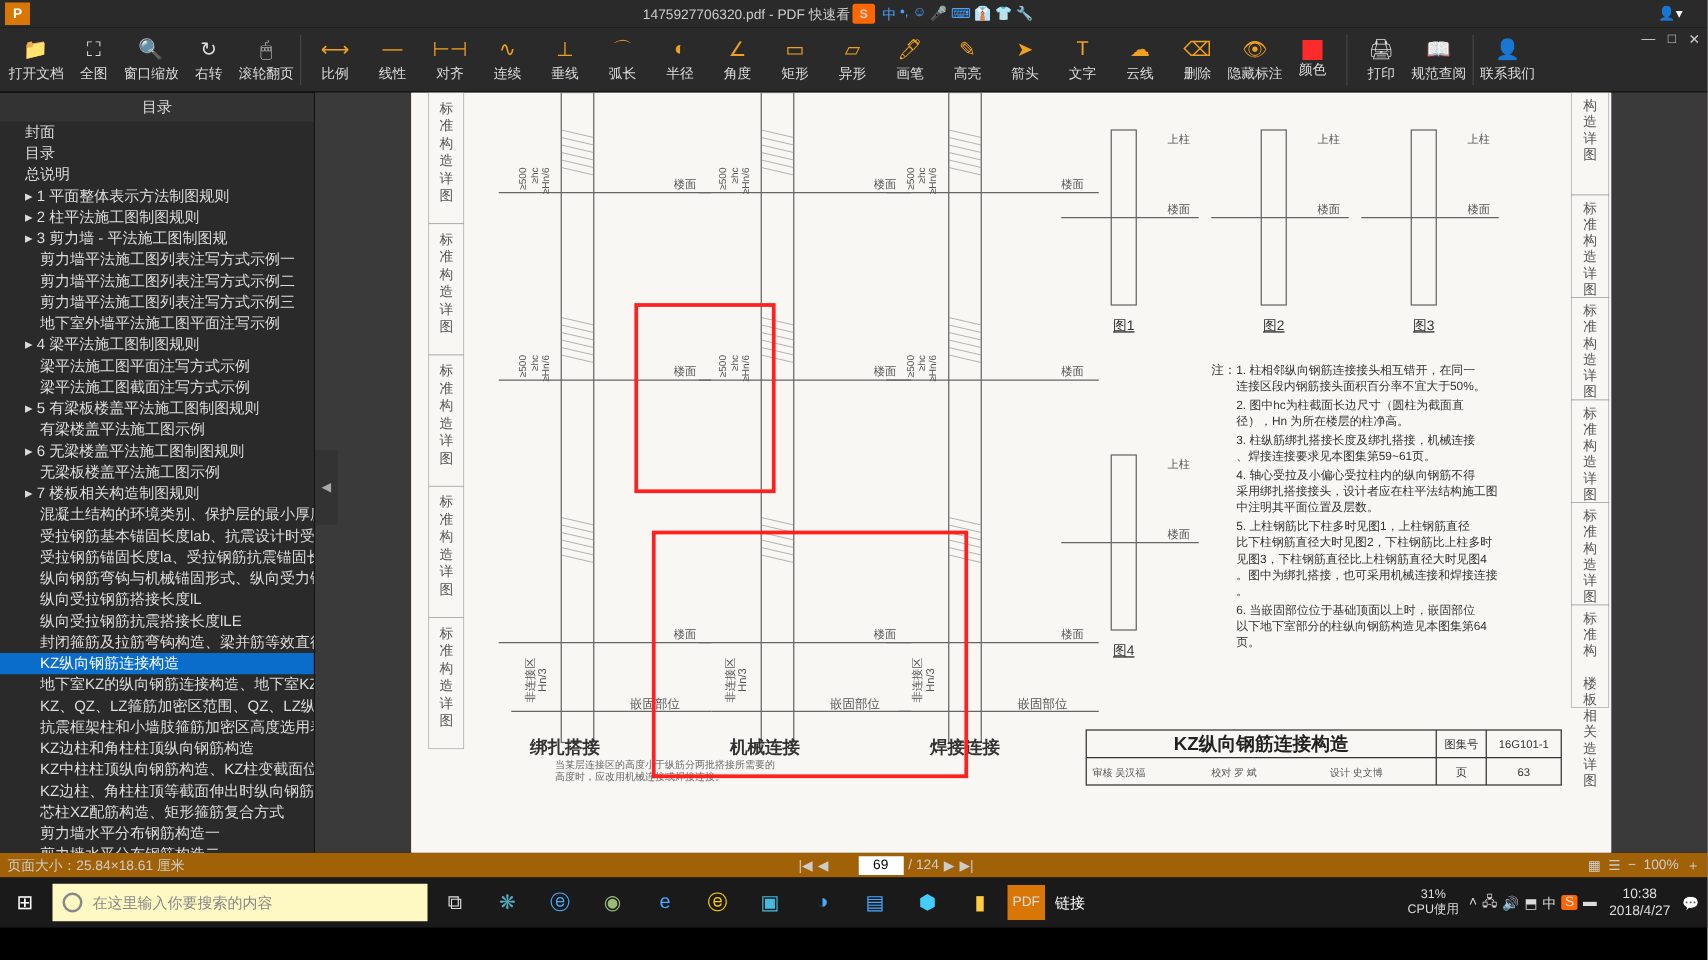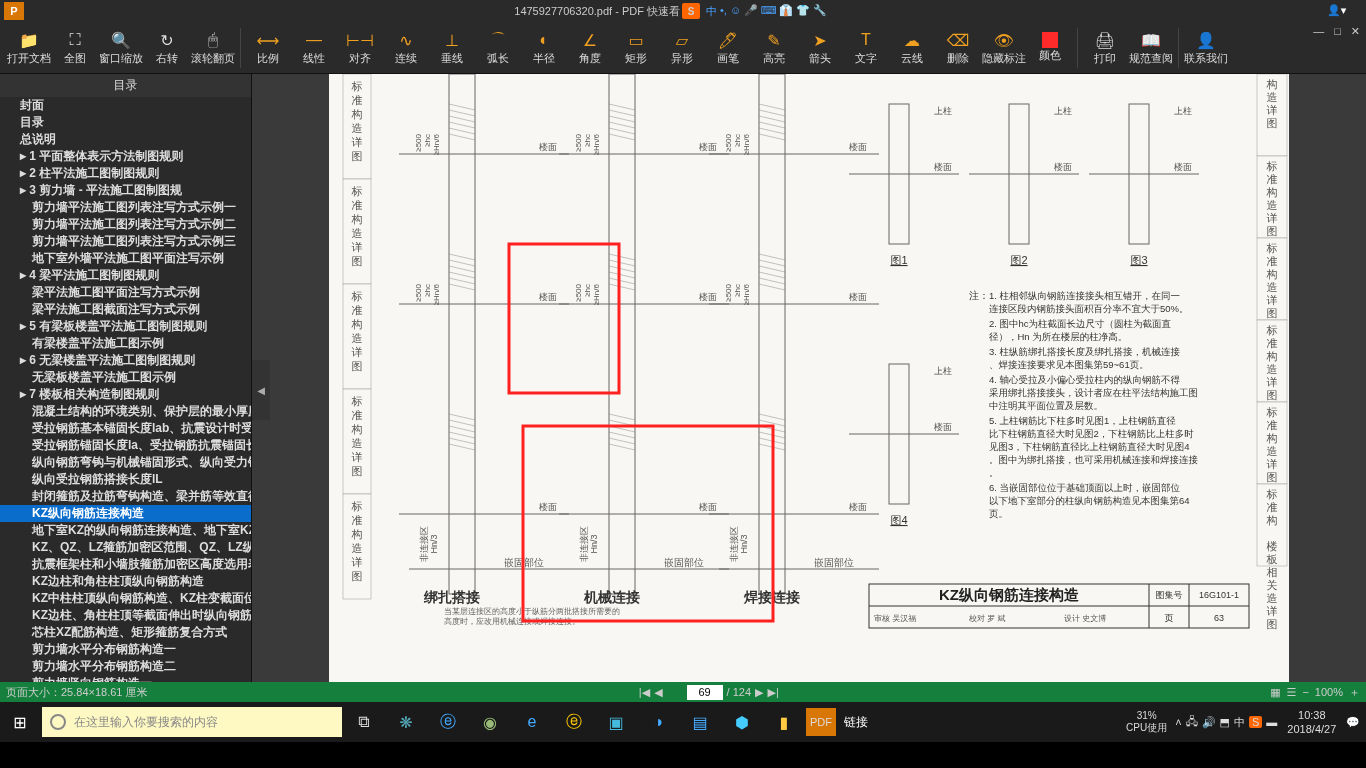--- a/index.html
+++ b/index.html
@@ -23,32 +23,32 @@
 .toolbar .sep { width: 1px; height: 40px; background: #444; margin: 0 4px; }
 .toolbar .tbtn.colored .ticon { color: #f0a020; }
 .toolbar .tbtn.red .ticon { width: 16px; height: 16px; background: #ff2a2a; }
 
 
 .main { display: flex; height: 608px; }
 
 
 .sidebar { width: 252px; background: #2a2a2a; color: #ddd; font-size: 12px; overflow-y: auto; border-right: 1px solid #111; }
 .sidebar .outline-hd { text-align: center; padding: 3px 0; background: #333; font-size: 12px; }
-.sidebar .node { padding: 1px 4px 1px 20px; line-height: 15px; white-space: nowrap; overflow: hidden; cursor: pointer; font-weight: bold; }
+.sidebar .node { padding: 1px 4px 1px 20px; line-height: 15px; white-space: nowrap; overflow: hidden; cursor: pointer; }
 .sidebar .node.l2 { padding-left: 32px; }
 .sidebar .node.sel { background: #0a6dcc; color: #fff; }
 .collapse-tab { position: absolute; left: 252px; top: 360px; width: 18px; height: 60px; background: #333; display: flex; align-items: center; justify-content: center; color: #aaa; font-size: 10px; z-index: 5; }
 
 
 .docarea { flex: 1; background: #3a3a3a; position: relative; overflow: hidden; }
 .page { position: absolute; left: 50%; top: 0; transform: translateX(-50%); width: 960px; height: 634px; background: #f8f7f4; }
 .page svg { width: 100%; height: 100%; }
 
 
-.docstatus { height: 20px; background: #15803d; display: flex; align-items: center; font-size: 11px; color: #ccc; padding: 0 6px; }
+.docstatus { height: 20px; background: #a16207; display: flex; align-items: center; font-size: 11px; color: #ccc; padding: 0 6px; }
 .docstatus .center { flex: 1; display: flex; justify-content: center; align-items: center; gap: 4px; }
 .docstatus .pgbox { width: 36px; height: 15px; background: #fff; color: #000; text-align: center; border: none; font-size: 11px; margin-left: 20px; }
 .docstatus .right { display: flex; align-items: center; gap: 6px; }
 
 
 .taskbar { height: 40px; background: #1a1a1a; display: flex; align-items: center; padding: 0 0 0 0; gap: 2px; }
 .taskbar .start { width: 40px; height: 40px; display: flex; align-items: center; justify-content: center; font-size: 16px; color: #fff; }
 .taskbar .search { width: 300px; height: 30px; background: #fef9c3; display: flex; align-items: center; padding: 0 8px; gap: 8px; color: #888; font-size: 12px; }
 .taskbar .search .cortana { width: 16px; height: 16px; border: 2px solid #888; border-radius: 50%; }
 .taskbar .tico { width: 40px; height: 40px; display: flex; align-items: center; justify-content: center; font-size: 16px; color: #ddd; }
@@ -216,20 +216,21 @@
         <div class="node">▸ 5  有梁板楼盖平法施工图制图规则</div>
         <div class="node l2">有梁楼盖平法施工图示例</div>
         <div class="node">▸ 6  无梁楼盖平法施工图制图规则</div>
         <div class="node l2">无梁板楼盖平法施工图示例</div>
         <div class="node">▸ 7  楼板相关构造制图规则</div>
         <div class="node l2">混凝土结构的环境类别、保护层的最小厚度</div>
         <div class="node l2">受拉钢筋基本锚固长度lab、抗震设计时受</div>
         <div class="node l2">受拉钢筋锚固长度la、受拉钢筋抗震锚固长</div>
         <div class="node l2">纵向钢筋弯钩与机械锚固形式、纵向受力钢</div>
         <div class="node l2">纵向受拉钢筋搭接长度lL</div>
+        <div class="node l2">纵向受拉钢筋抗震搭接长度lLE</div>
         <div class="node l2">封闭箍筋及拉筋弯钩构造、梁并筋等效直径</div>
         <div class="node l2 sel">KZ纵向钢筋连接构造</div>
         <div class="node l2">地下室KZ的纵向钢筋连接构造、地下室KZ的</div>
         <div class="node l2">KZ、QZ、LZ箍筋加密区范围、QZ、LZ纵向钢</div>
         <div class="node l2">抗震框架柱和小墙肢箍筋加密区高度选用表</div>
         <div class="node l2">KZ边柱和角柱柱顶纵向钢筋构造</div>
         <div class="node l2">KZ中柱柱顶纵向钢筋构造、KZ柱变截面位置</div>
         <div class="node l2">KZ边柱、角柱柱顶等截面伸出时纵向钢筋构</div>
         <div class="node l2">芯柱XZ配筋构造、矩形箍筋复合方式</div>
         <div class="node l2">剪力墙水平分布钢筋构造一</div>

